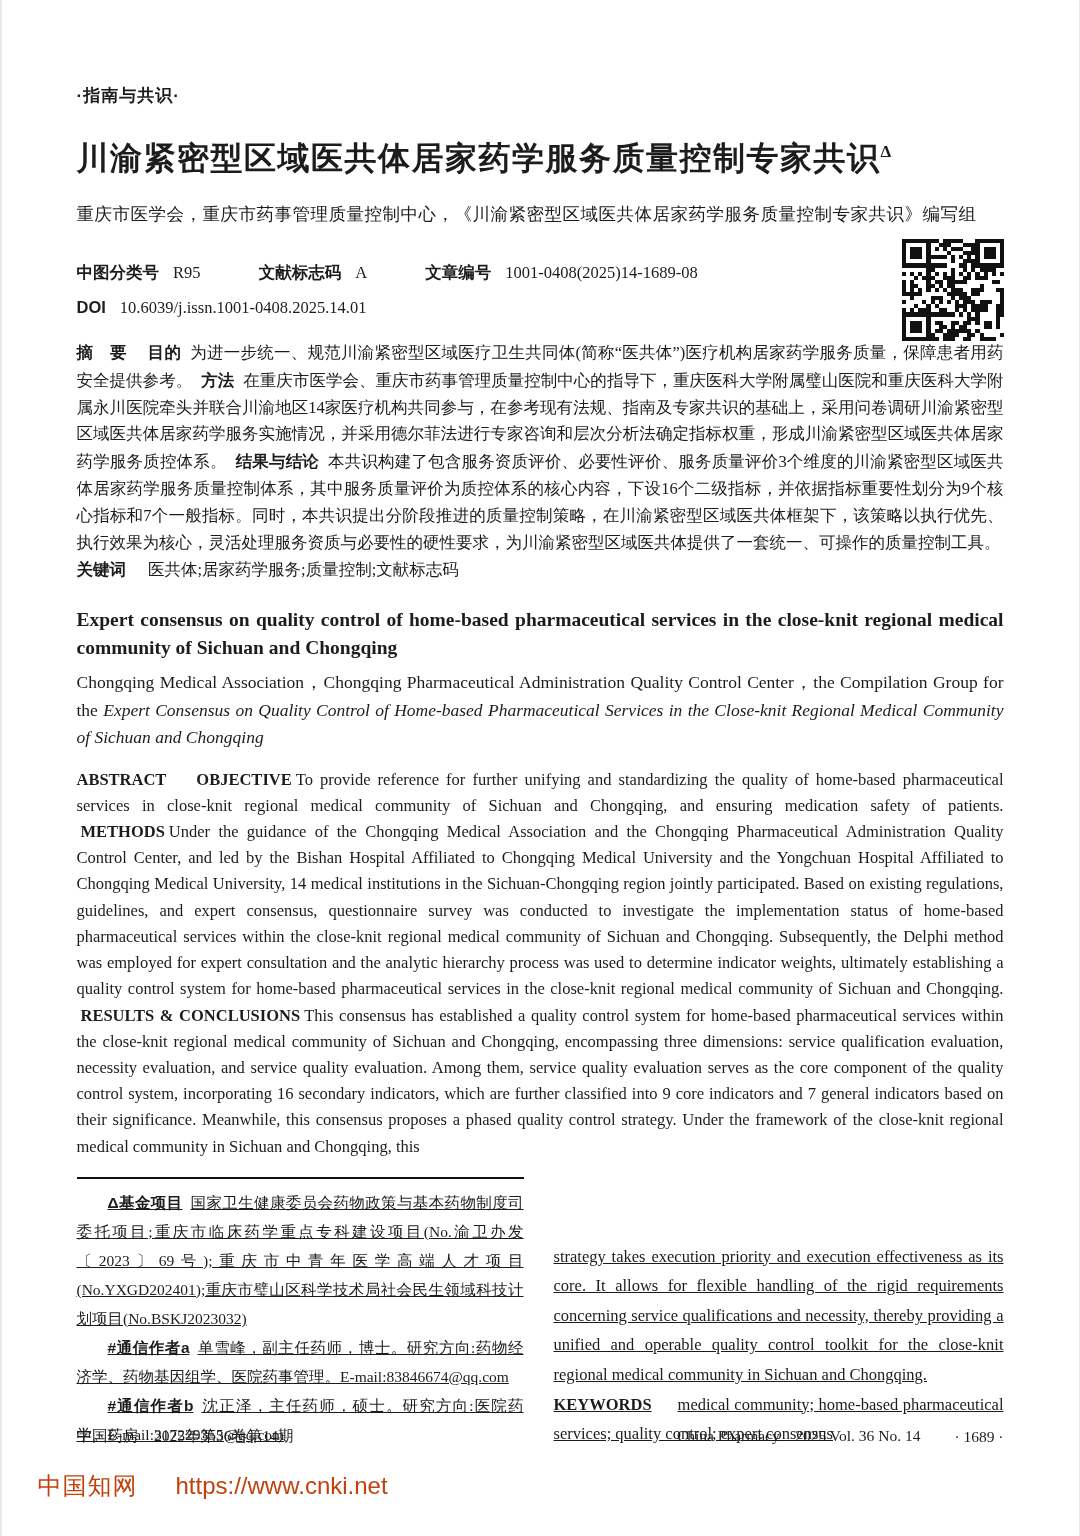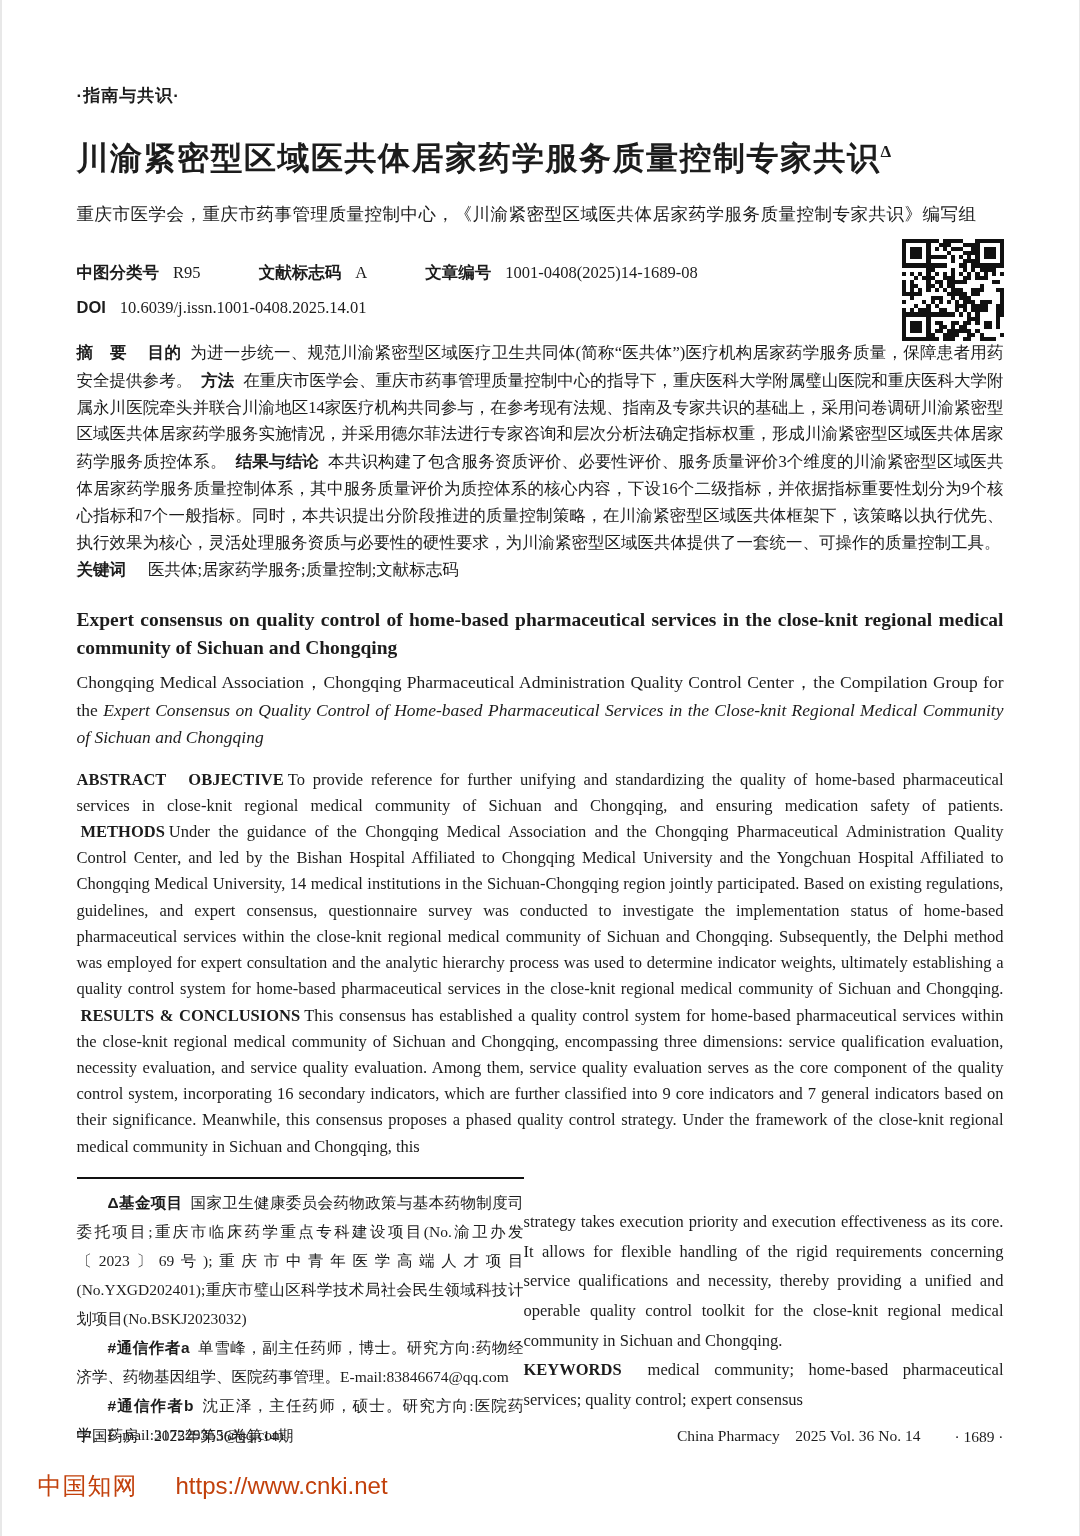--- a/index.html
+++ b/index.html
@@ -96,27 +96,29 @@
     text-align:justify;
   }
   
   .abstract-en{
     margin:15px 0 0 0;
     font-size:16.5px;
     line-height:26.2px;
     text-align:justify;
   }
   .abstract-en b{font-weight:700;}
-  .abstract-en b.abs{margin-right:18px;}
+  .abstract-en b.abs{margin-right:26px;}
   .abstract-en b.seg{margin:0 4px;}
   
   .bottom-row{
     display:flex;
+    gap:30px;
     margin-top:9px;
-    align-items:center;
+    align-items:flex-end;
+    text-decoration:underline;
   }
   .col-left{flex:0 0 447px;}
   .col-right{flex:1 1 auto;}
   .foot-rule{
     border:none;
     border-top:2.5px solid #111;
     margin:8px 0 9px 0;
   }
   .footnote p{
     margin:0;

